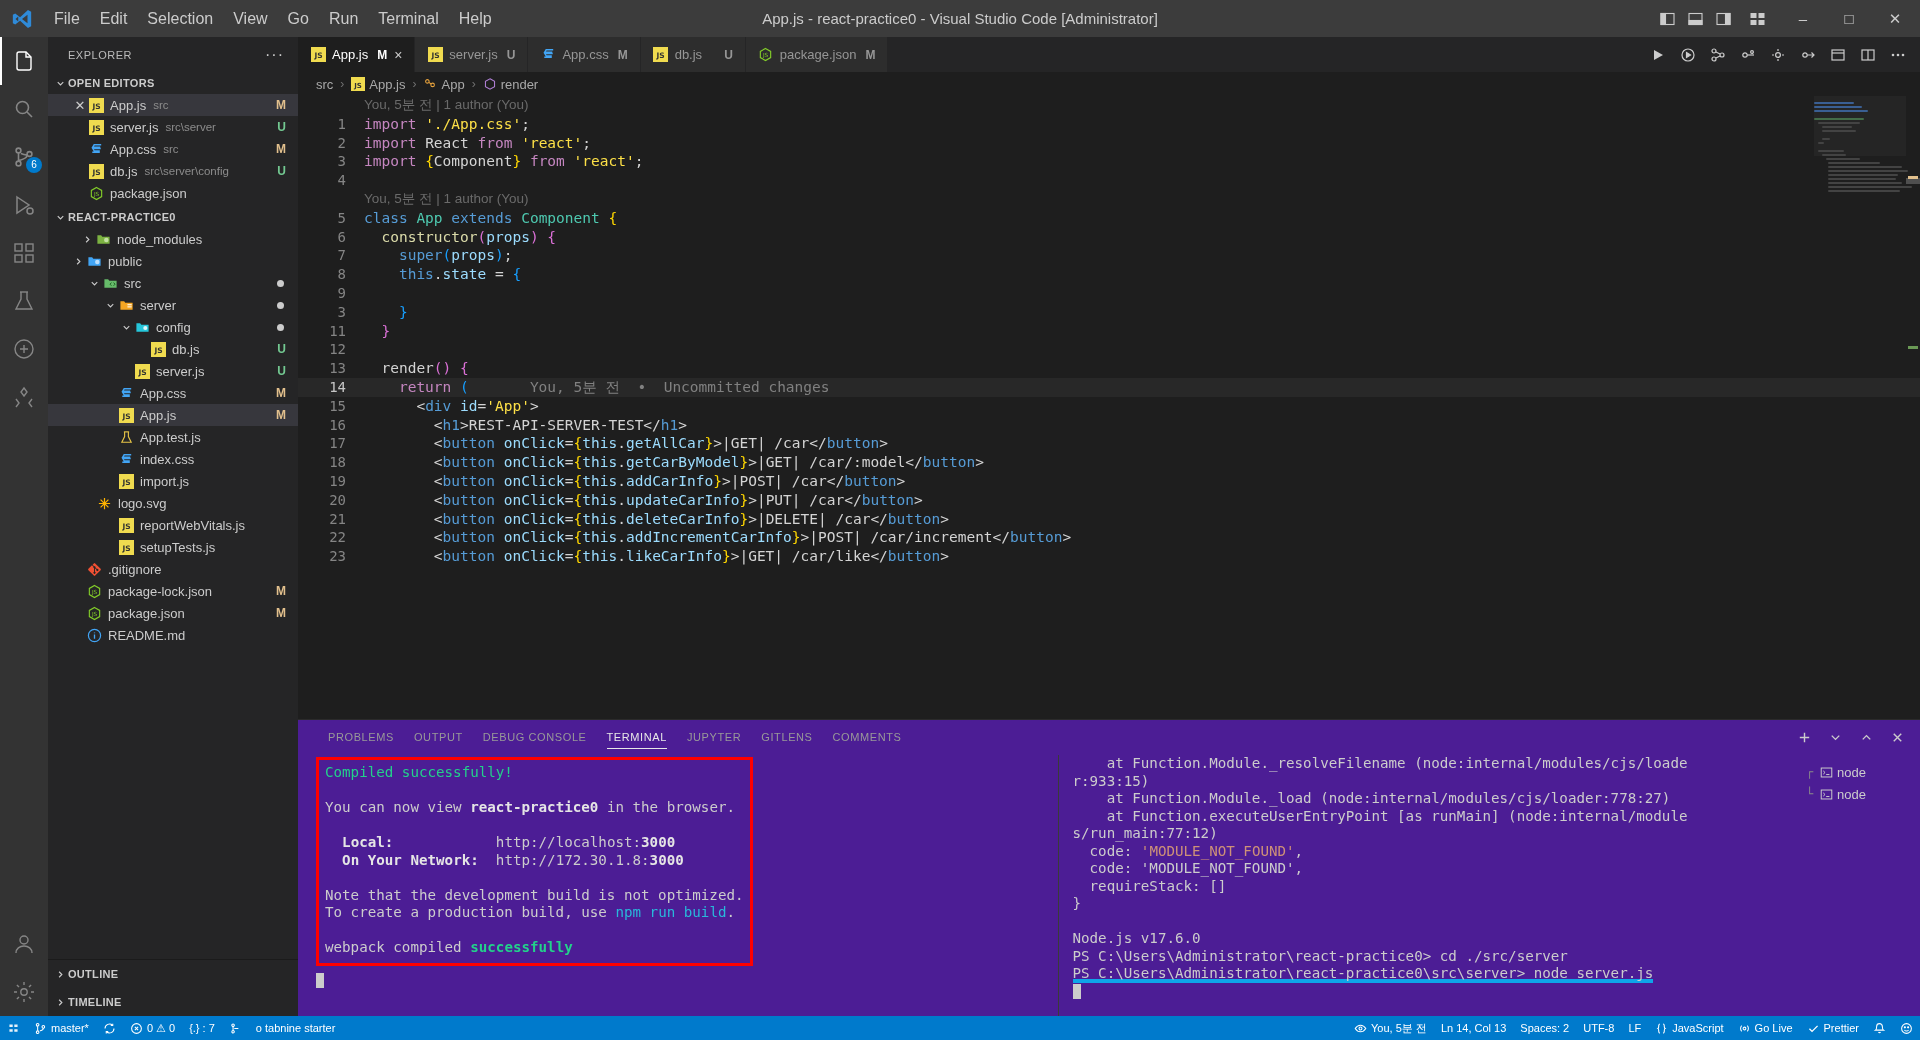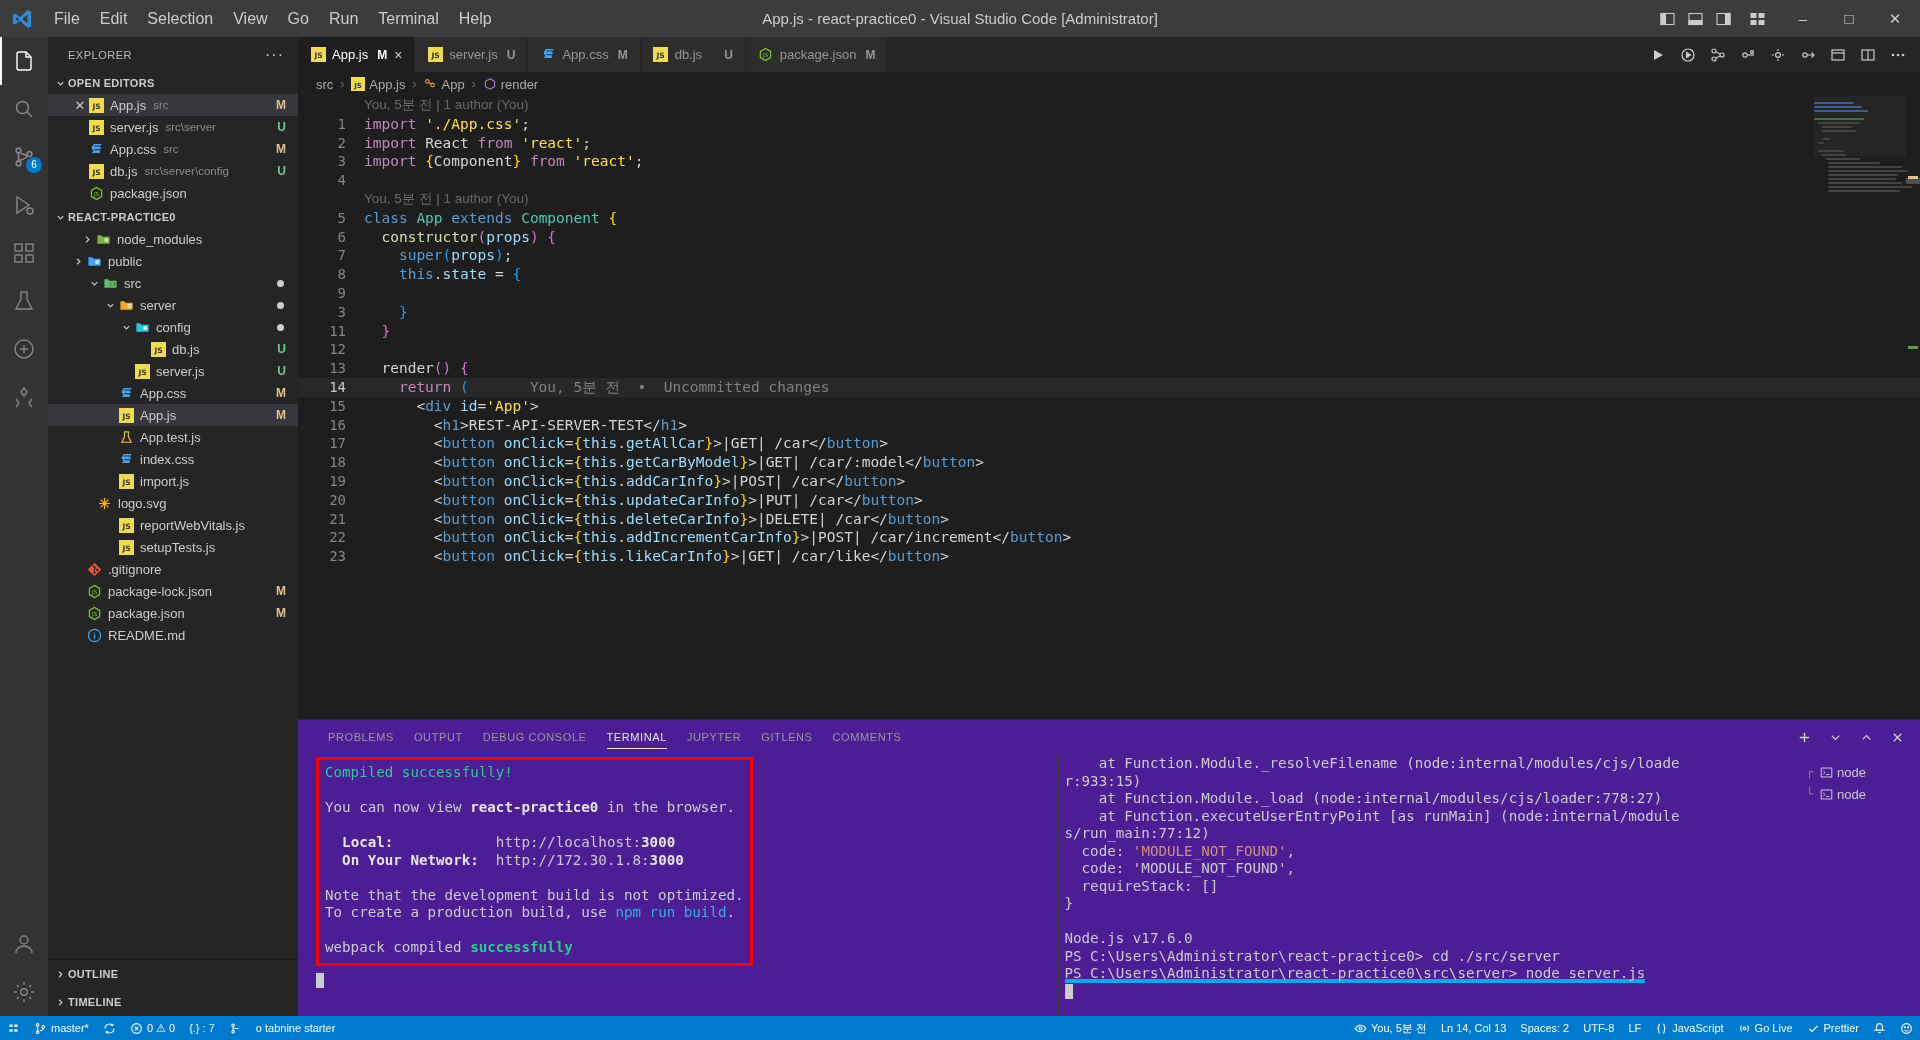--- a/index.html
+++ b/index.html
@@ -961,21 +961,21 @@
                 <div class="termline">Note that the development build is not optimized.</div>
                 <div class="termline">To create a production build, use <span class="cy">npm run build</span>.</div>
                 <div class="termline"></div>
                 <div class="termline">webpack compiled <span class="g bold">successfully</span></div>
               </div>
               <div class="termline" style="margin-top:6px"><span class="cursor-block"></span></div>
             </div>
 
             <div class="term-sep"></div>
 
-            <div class="term-col" style="padding-left:6px">
+            <div class="term-col" style="padding-left:14px">
               <div class="termline">    at Function.Module._resolveFilename (node:internal/modules/cjs/loade</div>
               <div class="termline">r:933:15)</div>
               <div class="termline">    at Function.Module._load (node:internal/modules/cjs/loader:778:27)</div>
               <div class="termline">    at Function.executeUserEntryPoint [as runMain] (node:internal/module</div>
               <div class="termline">s/run_main:77:12)</div>
               <div class="termline">  code: <span class="str" style="color:#ce9178">'MODULE_NOT_FOUND'</span>,</div>
               <div class="termline">  code: 'MODULE_NOT_FOUND',</div>
               <div class="termline">  requireStack: []</div>
               <div class="termline">}</div>
               <div class="termline"></div>

